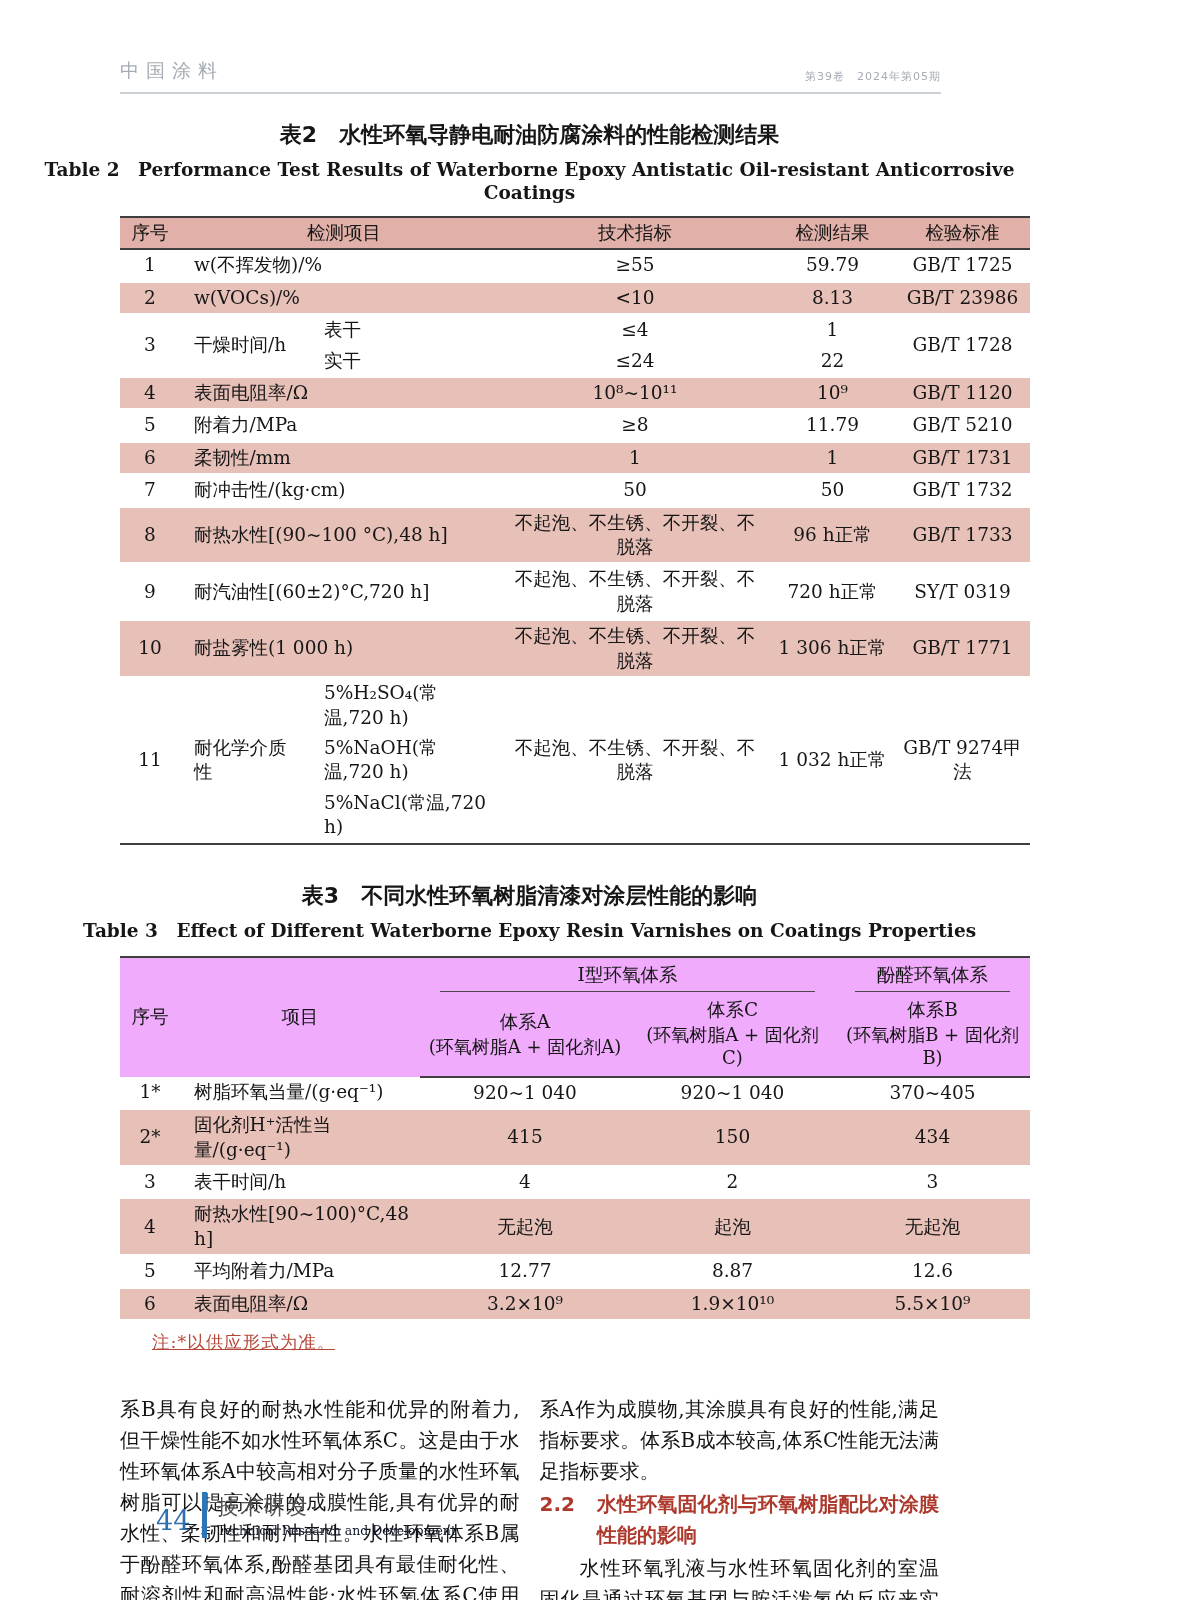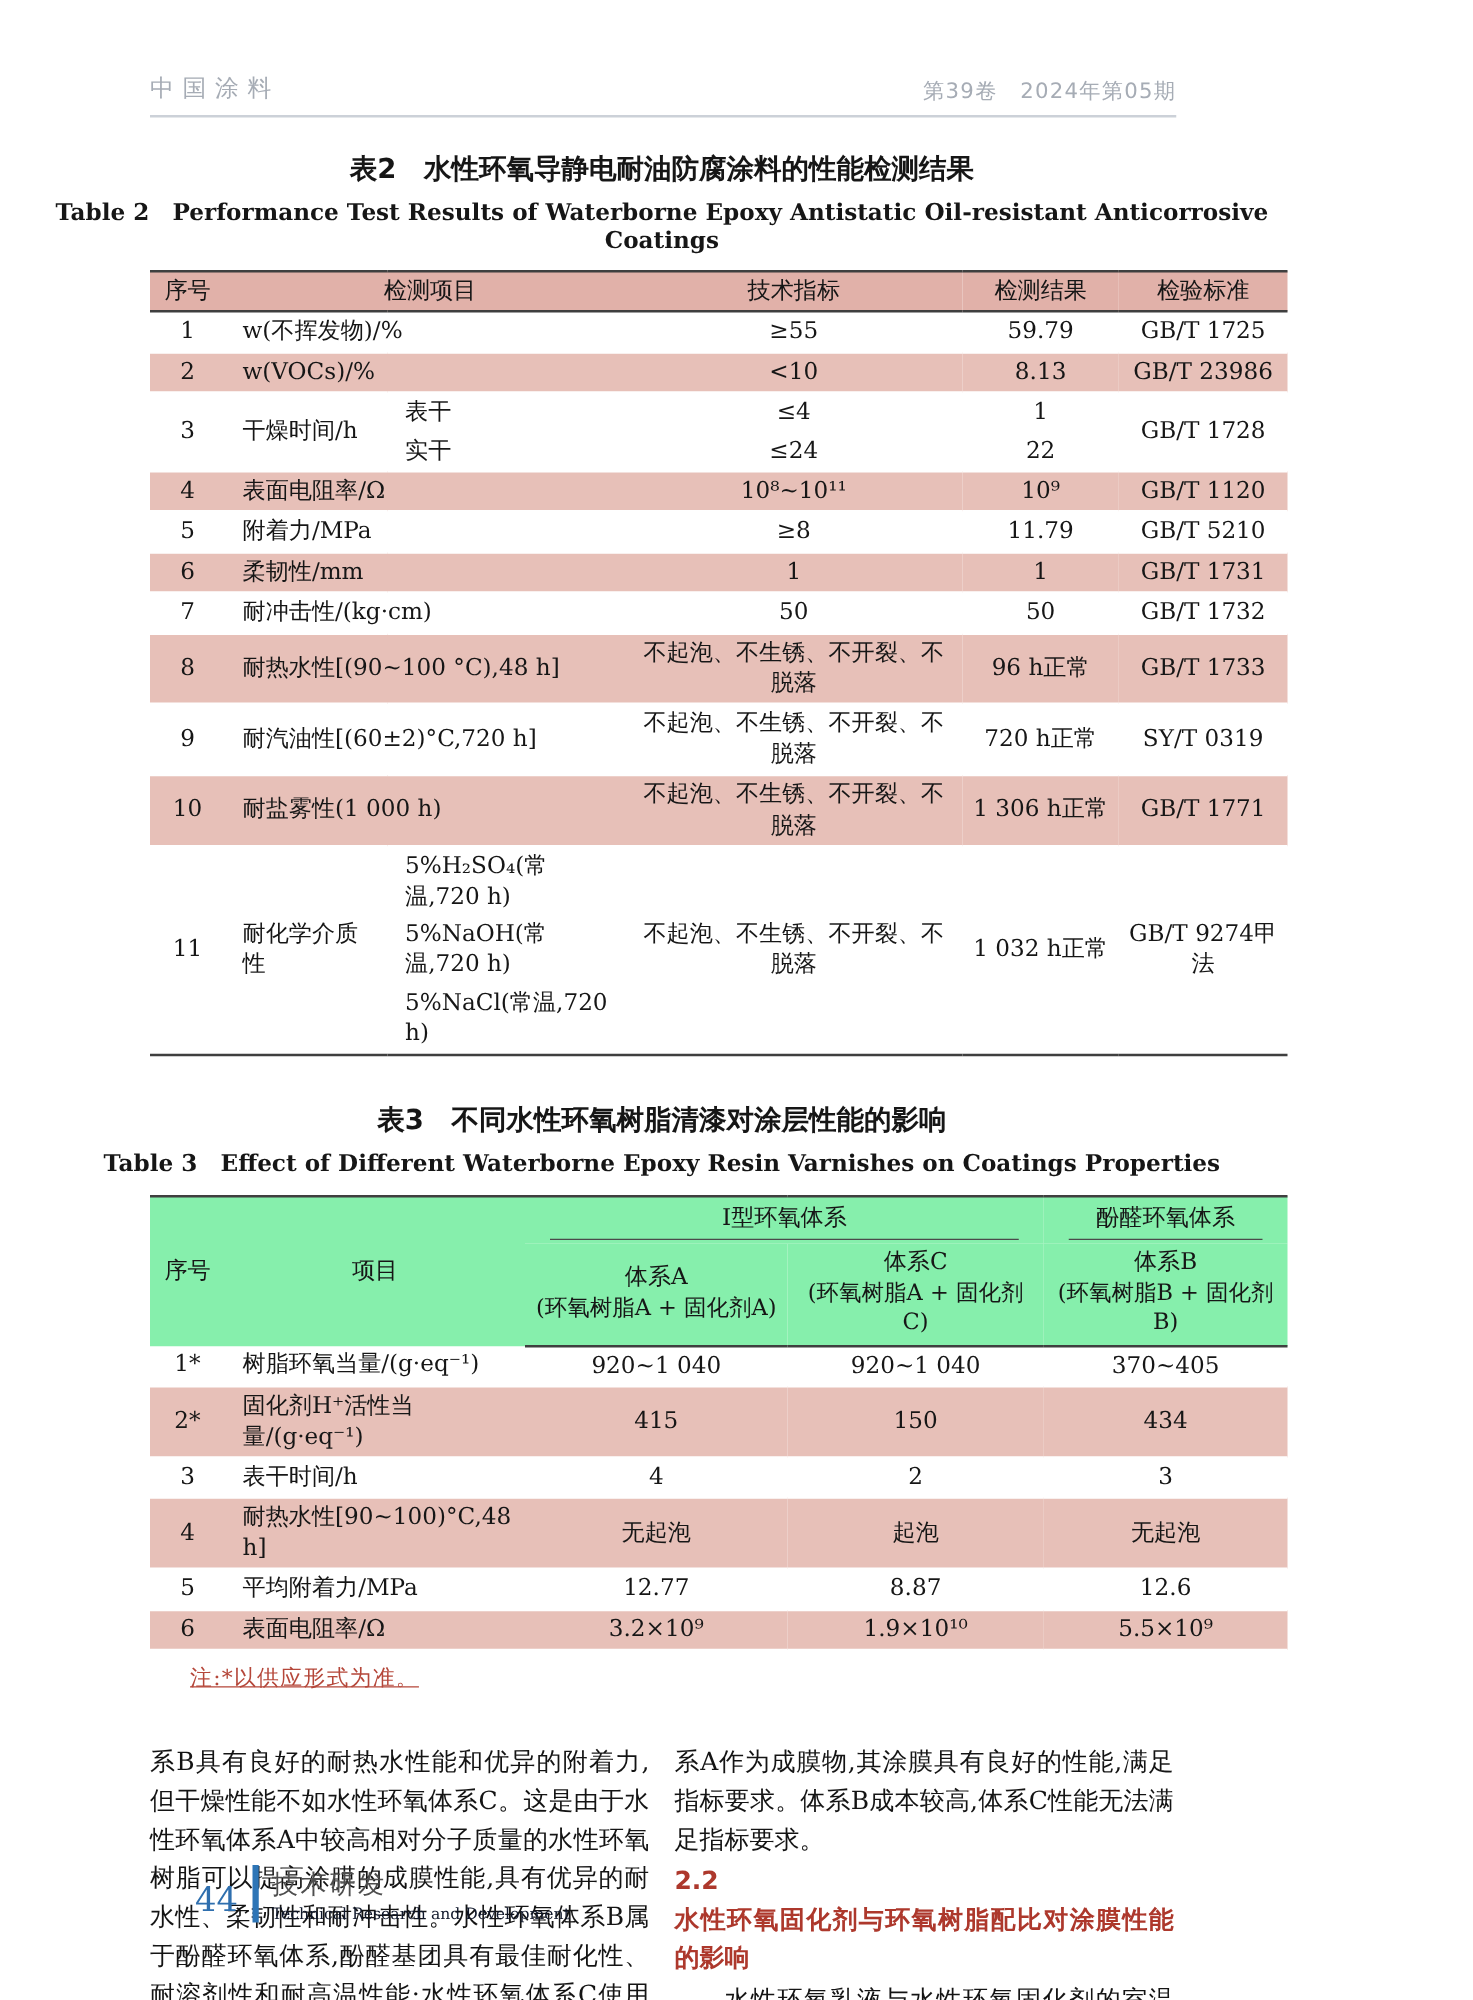--- a/index.html
+++ b/index.html
@@ -13,21 +13,21 @@
     overflow:hidden;
   }
   
   .page-header {
     margin:58px 118px 0 120px;
     display:flex; justify-content:space-between; align-items:flex-end;
     border-bottom:2px solid #ccd1d8;
     padding-bottom:8px;
   }
   .journal-name { color:#a6acb5; font-size:19px; letter-spacing:7px; font-family:"DejaVu Sans", sans-serif; }
-  .issue-info   { color:#a6acb5; font-size:17px; letter-spacing:1px; font-family:"DejaVu Sans", sans-serif; }
+  .issue-info   { color:#a6acb5; font-size:11px; letter-spacing:1px; font-family:"DejaVu Sans", sans-serif; }
 
   
   .tbl-title-zh { text-align:center; font-weight:700; font-size:22px; margin-top:26px; font-family:"DejaVu Sans", sans-serif; }
   .tbl-title-en { text-align:center; font-weight:700; font-size:18.5px; margin-top:7px; font-family:"DejaVu Serif", serif; }
 
   
   table.data {
     border-collapse:collapse;
     width:910px;
     margin:13px 0 0 120px;
@@ -43,21 +43,21 @@
     font-weight:400;
     vertical-align:middle;
   }
   table.data td.left, table.data th.left { text-align:left; padding-left:14px; }
   .hdr  { background:#e1b1a9; }
   tr.hdr th { border-bottom:2px solid #3f3f3f; height:32px; }
   tr.pink td { background:#e7c0b8; border-top:2px solid #fff; border-bottom:2px solid #fff; }
   table.data tr { height:30px; }
 
   
-  #t3 thead th { background:#86efac; }
+  #t3 thead th { background:#f0abfc; }
   #t3 thead tr.groups th { border-bottom:none; }
   #t3 thead tr.systems th { border-bottom:2px solid #3f3f3f; padding-bottom:6px; }
   #t3 thead th .grp { display:block; margin:0 14px; padding:2px 0 4px; border-bottom:1.5px solid #4a4a4a; }
   #t3 thead th.plain { border-bottom:2px solid #3f3f3f; }
   #t3 .sysname { line-height:1.35; }
   #t3 .syssub  { line-height:1.3; font-size:18px; }
 
   .tbl-note {
     margin:9px 0 0 152px;
     color:#b5473a;
@@ -75,21 +75,20 @@
   .col p { text-align:justify; }
   .col p.indent { text-indent:2em; }
   .section-heading {
     display:flex;
     color:#ad382c;
     font-weight:700;
     font-family:"DejaVu Sans", sans-serif;
     font-size:20px;
     line-height:31px;
     margin:2px 0 2px 0;
-    flex-direction:column;
   }
   .section-heading .num { flex:0 0 auto; margin-right:22px; }
   .section-heading .txt { flex:1 1 auto; text-align:justify; }
 
   
   .page-footer {
     position:absolute; left:120px; top:1492px;
     display:flex; align-items:center;margin-left:36px;
   }
   .page-num { color:#2f6fae; font-size:27px; font-family:"DejaVu Serif", serif; margin-right:12px; padding-top:10px; }

